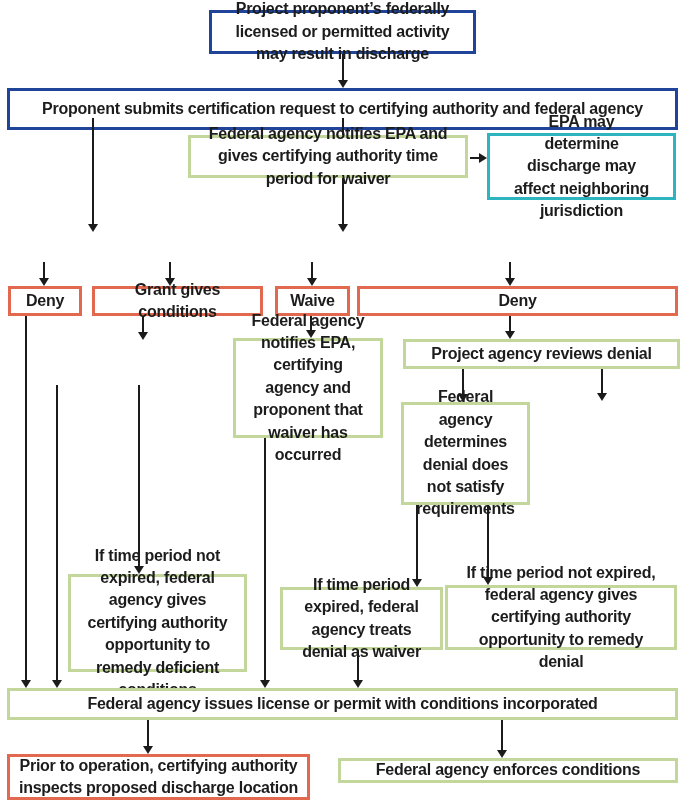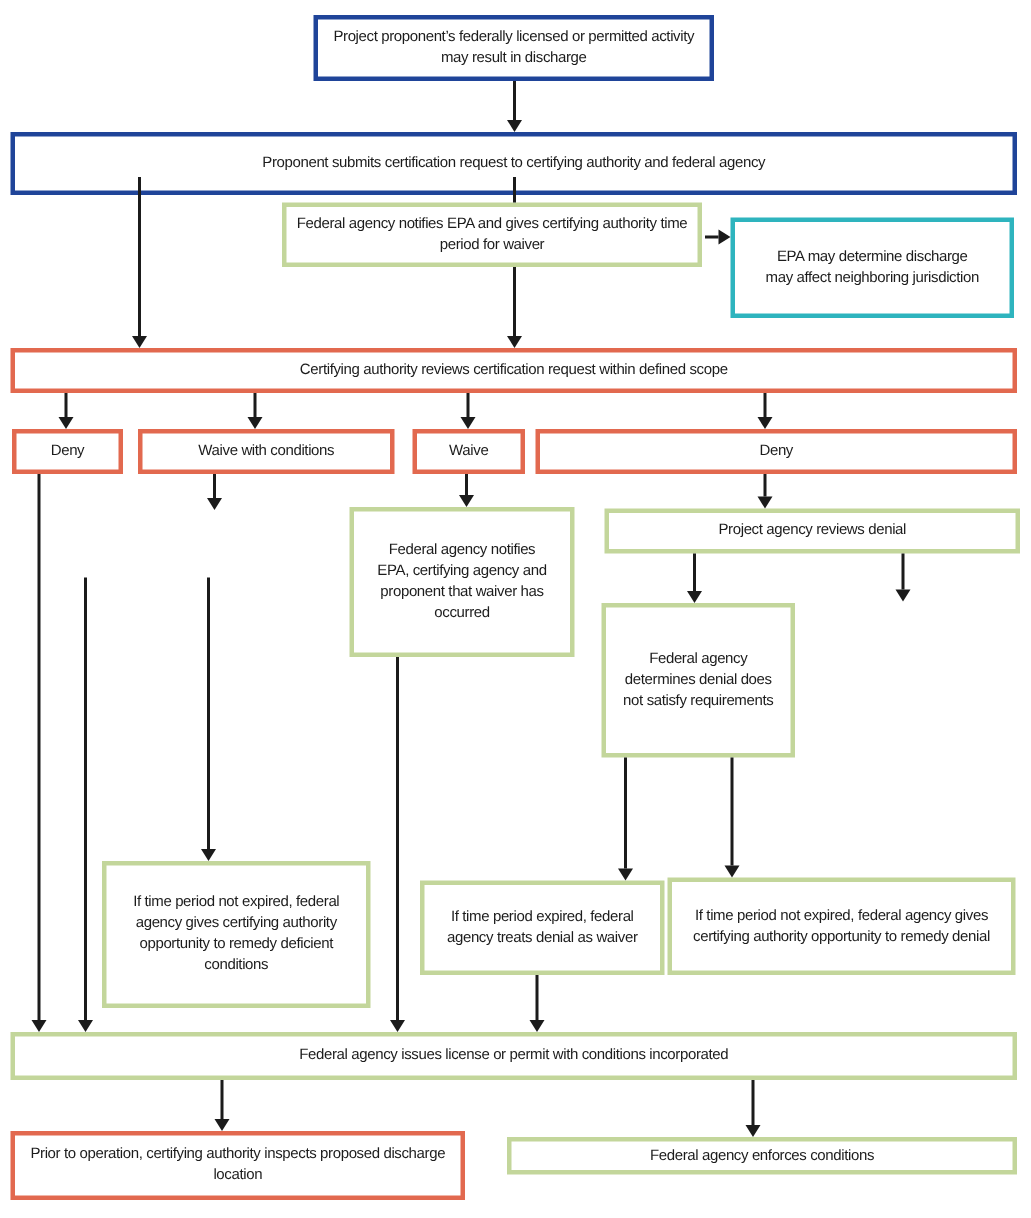--- a/index.html
+++ b/index.html
@@ -9,28 +9,29 @@
     background:var(--background,#fff);
     font-family:"Liberation Sans",sans-serif;
     color:var(--text_color,#1c1c1c);
     overflow:hidden;
   }
   .box{
     position:absolute;
     box-sizing:border-box;
     display:flex;align-items:center;justify-content:center;
     text-align:center;
-    font-size:10px;line-height:1.4;letter-spacing:-0.25px;
+    font-size:16px;line-height:1.4;letter-spacing:-0.25px;
     background:#fff;
     padding:2px 6px;
+    font-weight:bold;
   }
   .b-blue {border:3px solid var(--dark_blue,#1F4499);}
   .b-red  {border:3px solid var(--salmon_red,#E2694F);}
   .b-green{border:3px solid var(--yellow_green,#C3D69B);}
-  .b-teal {border:3px solid var(--teal,#2EB4BE);margin-top:12px;}
+  .b-teal {border:3px solid var(--teal,#2EB4BE);}
 
   .vline,.varrow{
     position:absolute;width:2px;
     background:var(--arrow_ink,#1b1b1b);
   }
   .varrow::after{
     content:"";position:absolute;
     left:-4px;bottom:-8px;
     width:0;height:0;
     border-left:5px solid transparent;
@@ -56,25 +57,24 @@
 <div id="canvas">
 
   <div class="box b-blue" style="left:209px;top:10px;width:267px;height:44px">Project proponent’s federally licensed or permitted activity may result in discharge</div>
 
   <div class="box b-blue" style="left:7px;top:88px;width:671px;height:42px">Proponent submits certification request to certifying authority and federal agency</div>
 
   <div class="box b-green" style="left:188px;top:135px;width:280px;height:43px">Federal agency notifies EPA and gives certifying authority time period for waiver</div>
 
   <div class="box b-teal" style="left:487px;top:133px;width:189px;height:67px;padding:2px 20px">EPA may determine discharge may affect neighboring jurisdiction</div>
 
-  <div class="box b-red" style="left:7px;top:232px;width:671px;height:30px">Certifying authority reviews certification request within defined scope</div>
 
   <div class="box b-red" style="left:8px;top:286px;width:74px;height:30px">Deny</div>
 
-  <div class="box b-red" style="left:92px;top:286px;width:171px;height:30px">Waive with conditions</div>
+  <div class="box b-red" style="left:92px;top:286px;width:171px;height:30px">Grant gives conditions</div>
 
   <div class="box b-red" style="left:275px;top:286px;width:75px;height:30px">Waive</div>
 
   <div class="box b-red" style="left:357px;top:286px;width:321px;height:30px">Deny</div>
 
 
   <div class="box b-green" style="left:233px;top:338px;width:150px;height:100px;padding:2px 13px">Federal agency notifies EPA, certifying agency and proponent that waiver has occurred</div>
 
   <div class="box b-green" style="left:403px;top:339px;width:277px;height:30px">Project agency reviews denial</div>
 

